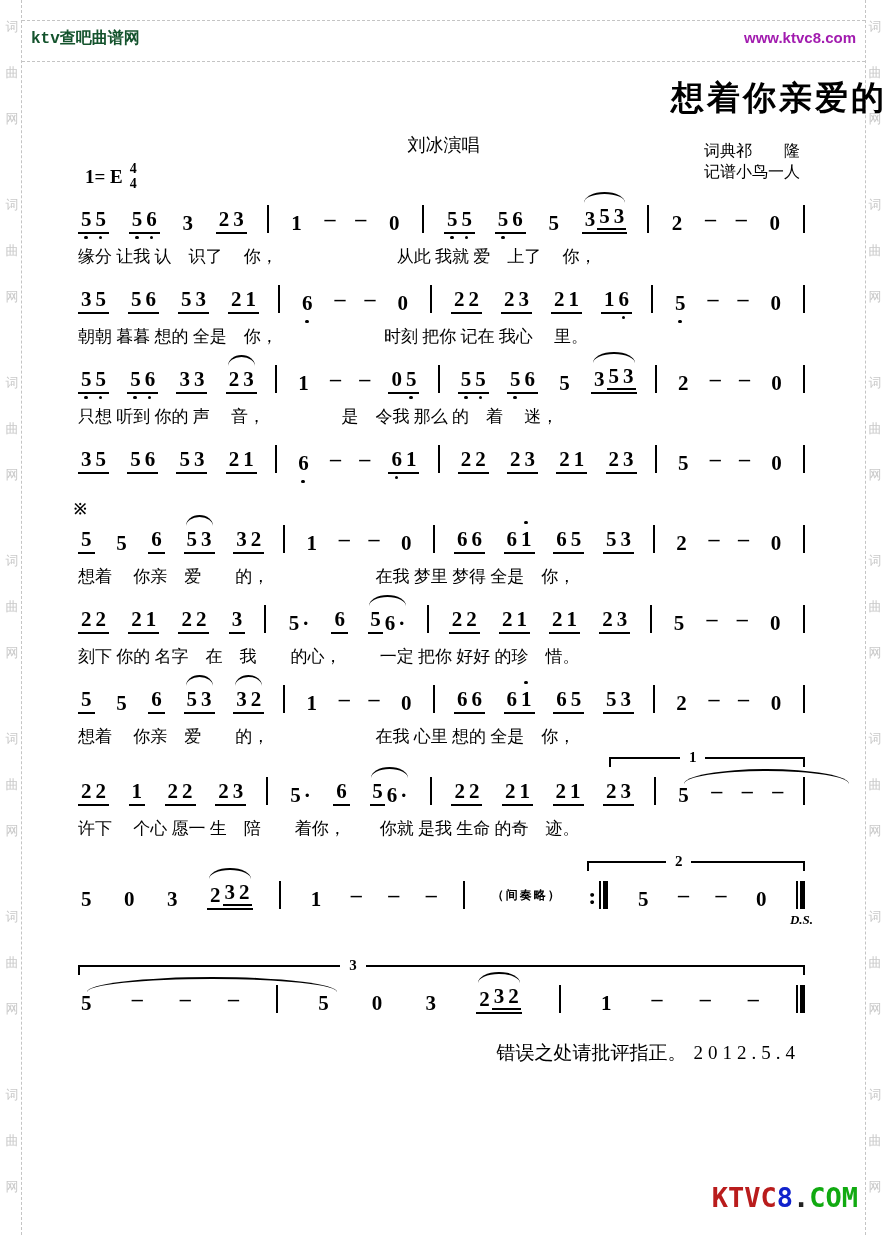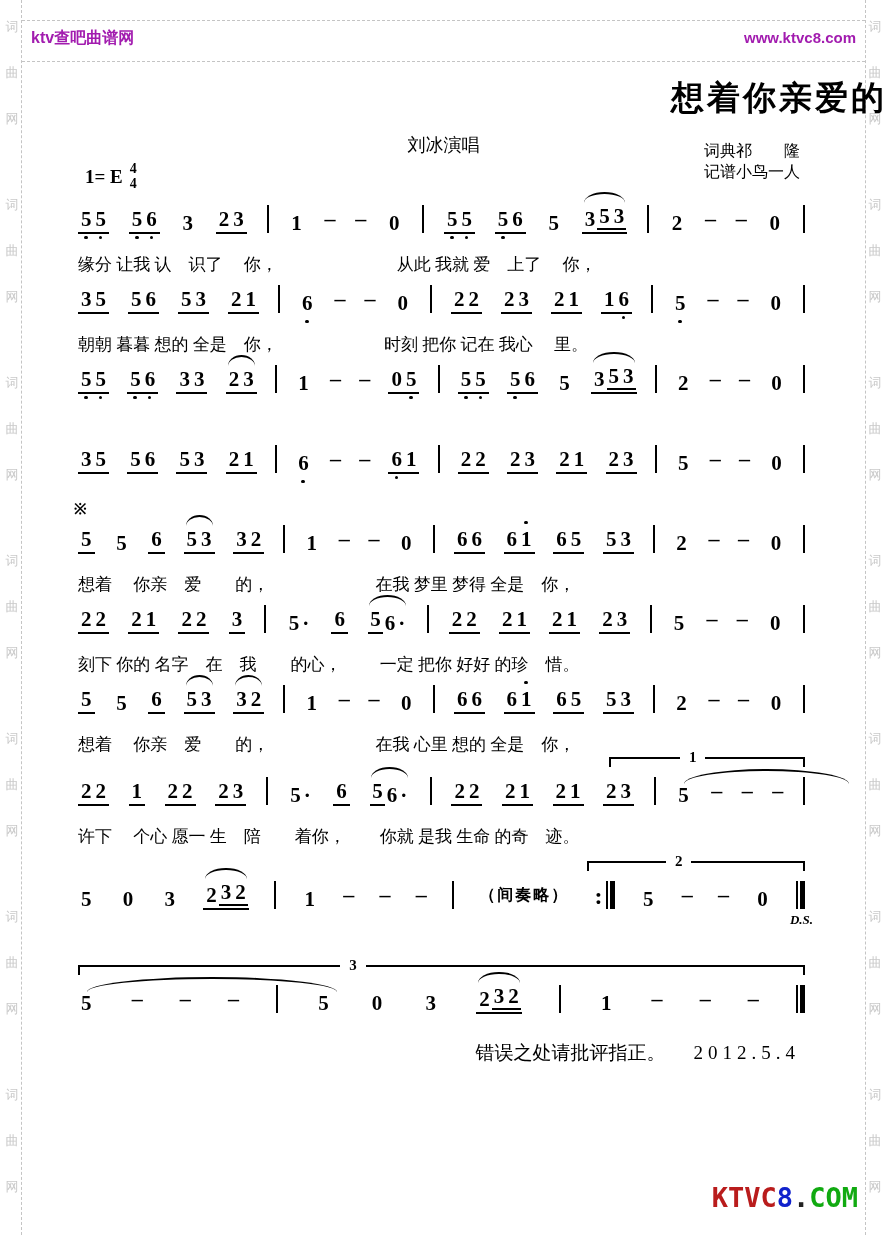--- a/index.html
+++ b/index.html
@@ -41,50 +41,50 @@
   .ldot{position:absolute;left:50%;margin-left:-2px;bottom:-9px;width:3.5px;height:3.5px;
         background:#000;border-radius:50%}
   .hdot{position:absolute;left:50%;margin-left:-2px;top:-7px;width:3.5px;height:3.5px;
         background:#000;border-radius:50%}
   .dash{line-height:30px;font-size:22px}
   .bl{width:2px;height:28px;background:#000;margin-bottom:1px}
   .fin{width:9px;height:28px;border-left:2px solid #000;border-right:5px solid #000;
        box-sizing:border-box;margin-bottom:1px}
   .rep{display:inline-flex;align-items:center;gap:3px}
   .repc{font-size:24px;line-height:26px}
-  .intext{font-size:16px;font-family:Liberation Sans, sans-serif;letter-spacing:2px;line-height:30px}
+  .intext{font-size:12px;font-family:Liberation Sans, sans-serif;letter-spacing:2px;line-height:30px}
   .slur{position:absolute;left:2px;right:2px;top:-13px;height:9px;border-top:2px solid #000;
         border-radius:50% 50% 0 0/100% 100% 0 0}
   .tie{position:absolute;left:9px;top:-15px;height:13px;border-top:2px solid #000;
        border-radius:50% 50% 0 0/100% 100% 0 0;pointer-events:none}
   .ending{position:absolute;top:-3px;height:10px;border:2px solid #000;border-bottom:none;
           box-sizing:border-box}
   .endlab{position:absolute;left:36%;top:-10px;background:#fff;padding:0 9px;font-size:15px;
           font-weight:bold;font-family:"Liberation Serif",serif}
   .segno{position:absolute;left:-4px;top:-22px;font-size:15px;font-weight:bold}
   .ds{position:absolute;right:-8px;top:48px;font-style:italic;font-weight:bold;
       font-family:"Liberation Serif",serif;font-size:13px}
-  .lyr{white-space:pre;font-family:"Liberation Serif",serif;font-size:17px;margin-top:19px}
+  .lyr{white-space:pre;font-family:"Liberation Serif",serif;font-size:17px;margin-top:11px}
   
   .footer-note{position:absolute;right:87px;top:1040px;font-family:"Liberation Serif",serif;
       font-size:19px}
-  .footer-note .dt{letter-spacing:5px;margin-left:28px}
+  .footer-note .dt{letter-spacing:5px;margin-left:7px}
   .logo{position:absolute;right:29px;top:1182px;font-family:"DejaVu Sans Mono",monospace;
       font-weight:bold;font-size:27px;cursor:pointer}
 </style>
 </head>
 <body>
 
 <div class="page">
   <div class="vline vl-l"></div>
   <div class="vline vl-r"></div>
   <div class="hline hl-1"></div>
   <div class="hline hl-2"></div>
 
-  <div class="sitename" style="color: #a21caf;">ktv查吧曲谱网</div>
+  <div class="sitename" style="color: #14532d; font-family: Liberation Mono, monospace;">ktv查吧曲谱网</div>
   <div class="siteurl" style="color: #a21caf;">www.ktvc8.com</div>
 
   <div class="title">想着你亲爱的</div>
   <div class="subtitle">刘冰演唱</div>
 
   <div class="credits"><span>词典祁　　隆</span><br><span>记谱小鸟一人</span></div>
 
   <div class="keysig">
     <span>1=</span>&nbsp;<span>E</span>
     <span class="ts"><span>4</span><br><span>4</span></span>
@@ -260,20 +260,21 @@
           <span class="grp">
             <span class="nt">2</span>
           </span>
           <span class="dash">–</span>
           <span class="dash">–</span>
           <span class="grp">
             <span class="nt">0</span>
           </span>
           <span class="bl"></span>
         </div>
+        <div class="lyr">只想 听到 你的 声　 音，　　　　  是　令我 那么 的　着　 迷，</div>
       </div>
       <div class="mline">
         <div class="ntrow">
           <span class="grp ug">
             <span class="nt">3</span>
             <span class="nt">5</span>
           </span>
           <span class="grp ug">
             <span class="nt">5</span>
             <span class="nt">6</span>

